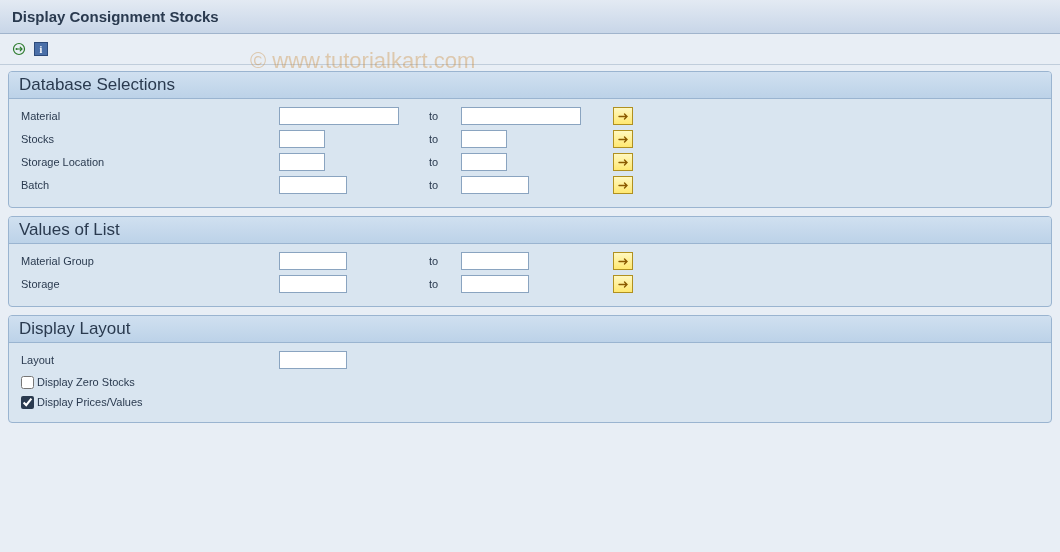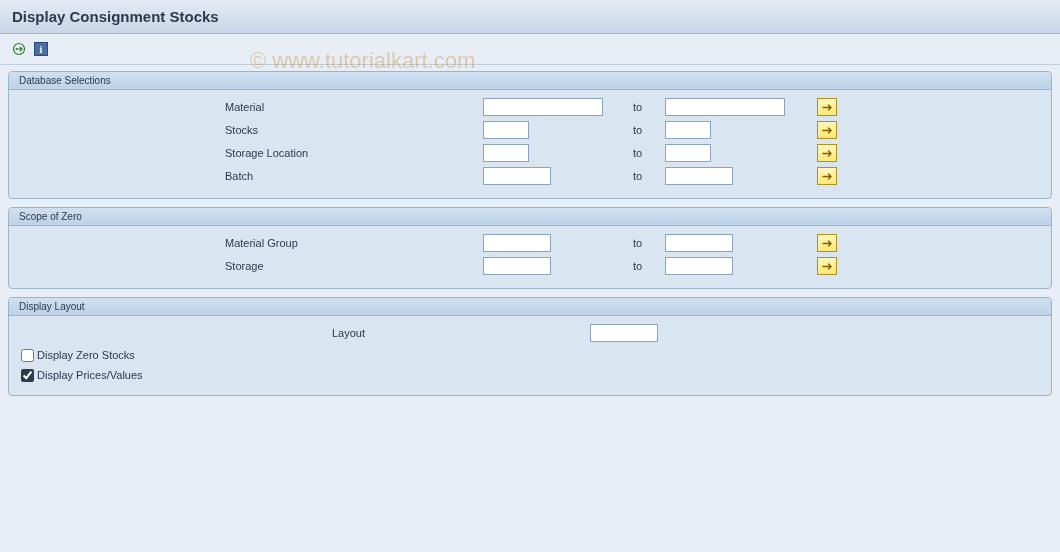--- a/index.html
+++ b/index.html
@@ -63,32 +63,31 @@
       background: #d9e5f0;
       border: 1px solid #9ab4d0;
       border-radius: 4px;
       margin-bottom: 8px;
       overflow: hidden;
     }
     .groupbox-header {
       background: linear-gradient(to bottom, #d0e0f0, #bcd2e8);
       border-bottom: 1px solid #9ab4d0;
       padding: 3px 10px;
-      font-size: 10px;
+      font-size: 17px;
       color: #2a3a4f;
     }
     .groupbox-body {
       padding: 6px 10px 10px 10px;
     }
     .field-row {
       display: flex;
       align-items: center;
       height: 22px;
       margin-bottom: 1px;
-      justify-content: center;
     }
     .field-label {
       width: 260px;
       color: #2a3a4f;
       padding-left: 2px;
     }
     .field-to-label {
       width: 32px;
       color: #2a3a4f;
       text-align: left;
@@ -252,21 +251,21 @@
                 <path d="M1 4.5 L9 4.5 M6.5 2 L9 4.5 L6.5 7" stroke="#8b5a00" stroke-width="1.4" fill="none" stroke-linecap="round"></path>
               </svg>
           </button>
         </div>
       </div>
 
     </div>
   </div>
 
   <div class="groupbox">
-    <div class="groupbox-header">Scope of Zero</div>
+    <div class="groupbox-header">Values of List</div>
     <div class="groupbox-body">
 
       <div class="field-row">
         <div class="field-label">Material Group</div>
         <div class="field-from-cell">
             <input type="text" class="input-w80" value="" style="">
           </div>
         <div class="field-to-label">to</div>
         <div class="field-to-cell">
             <input type="text" class="input-w80" value="" style="">

